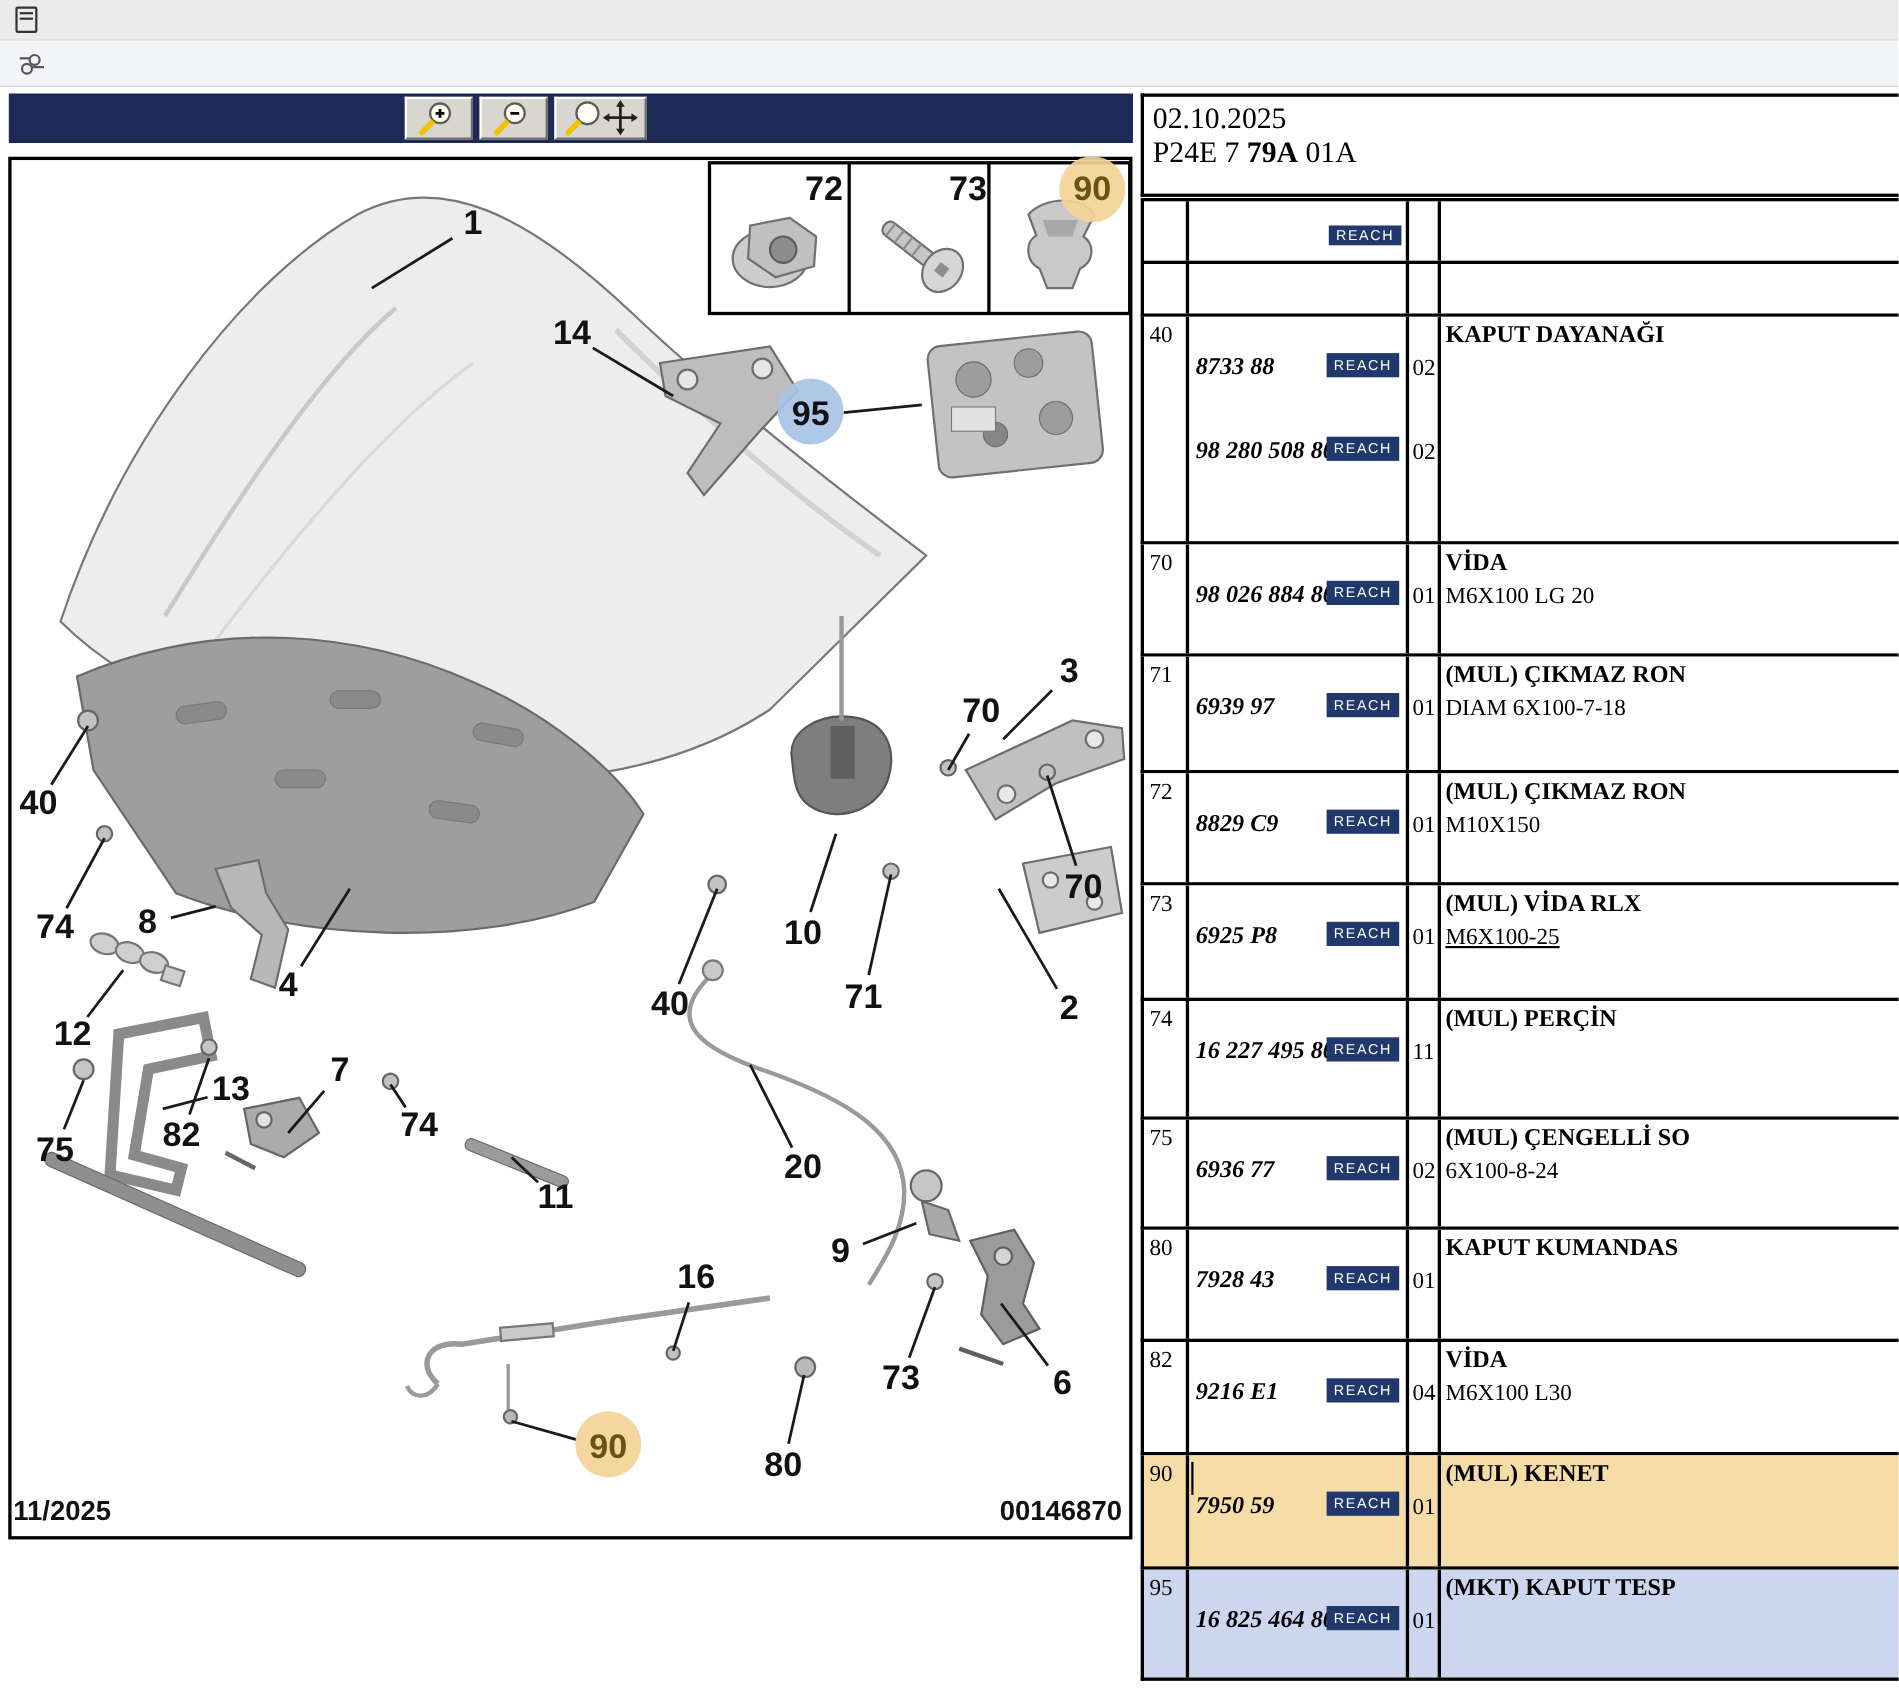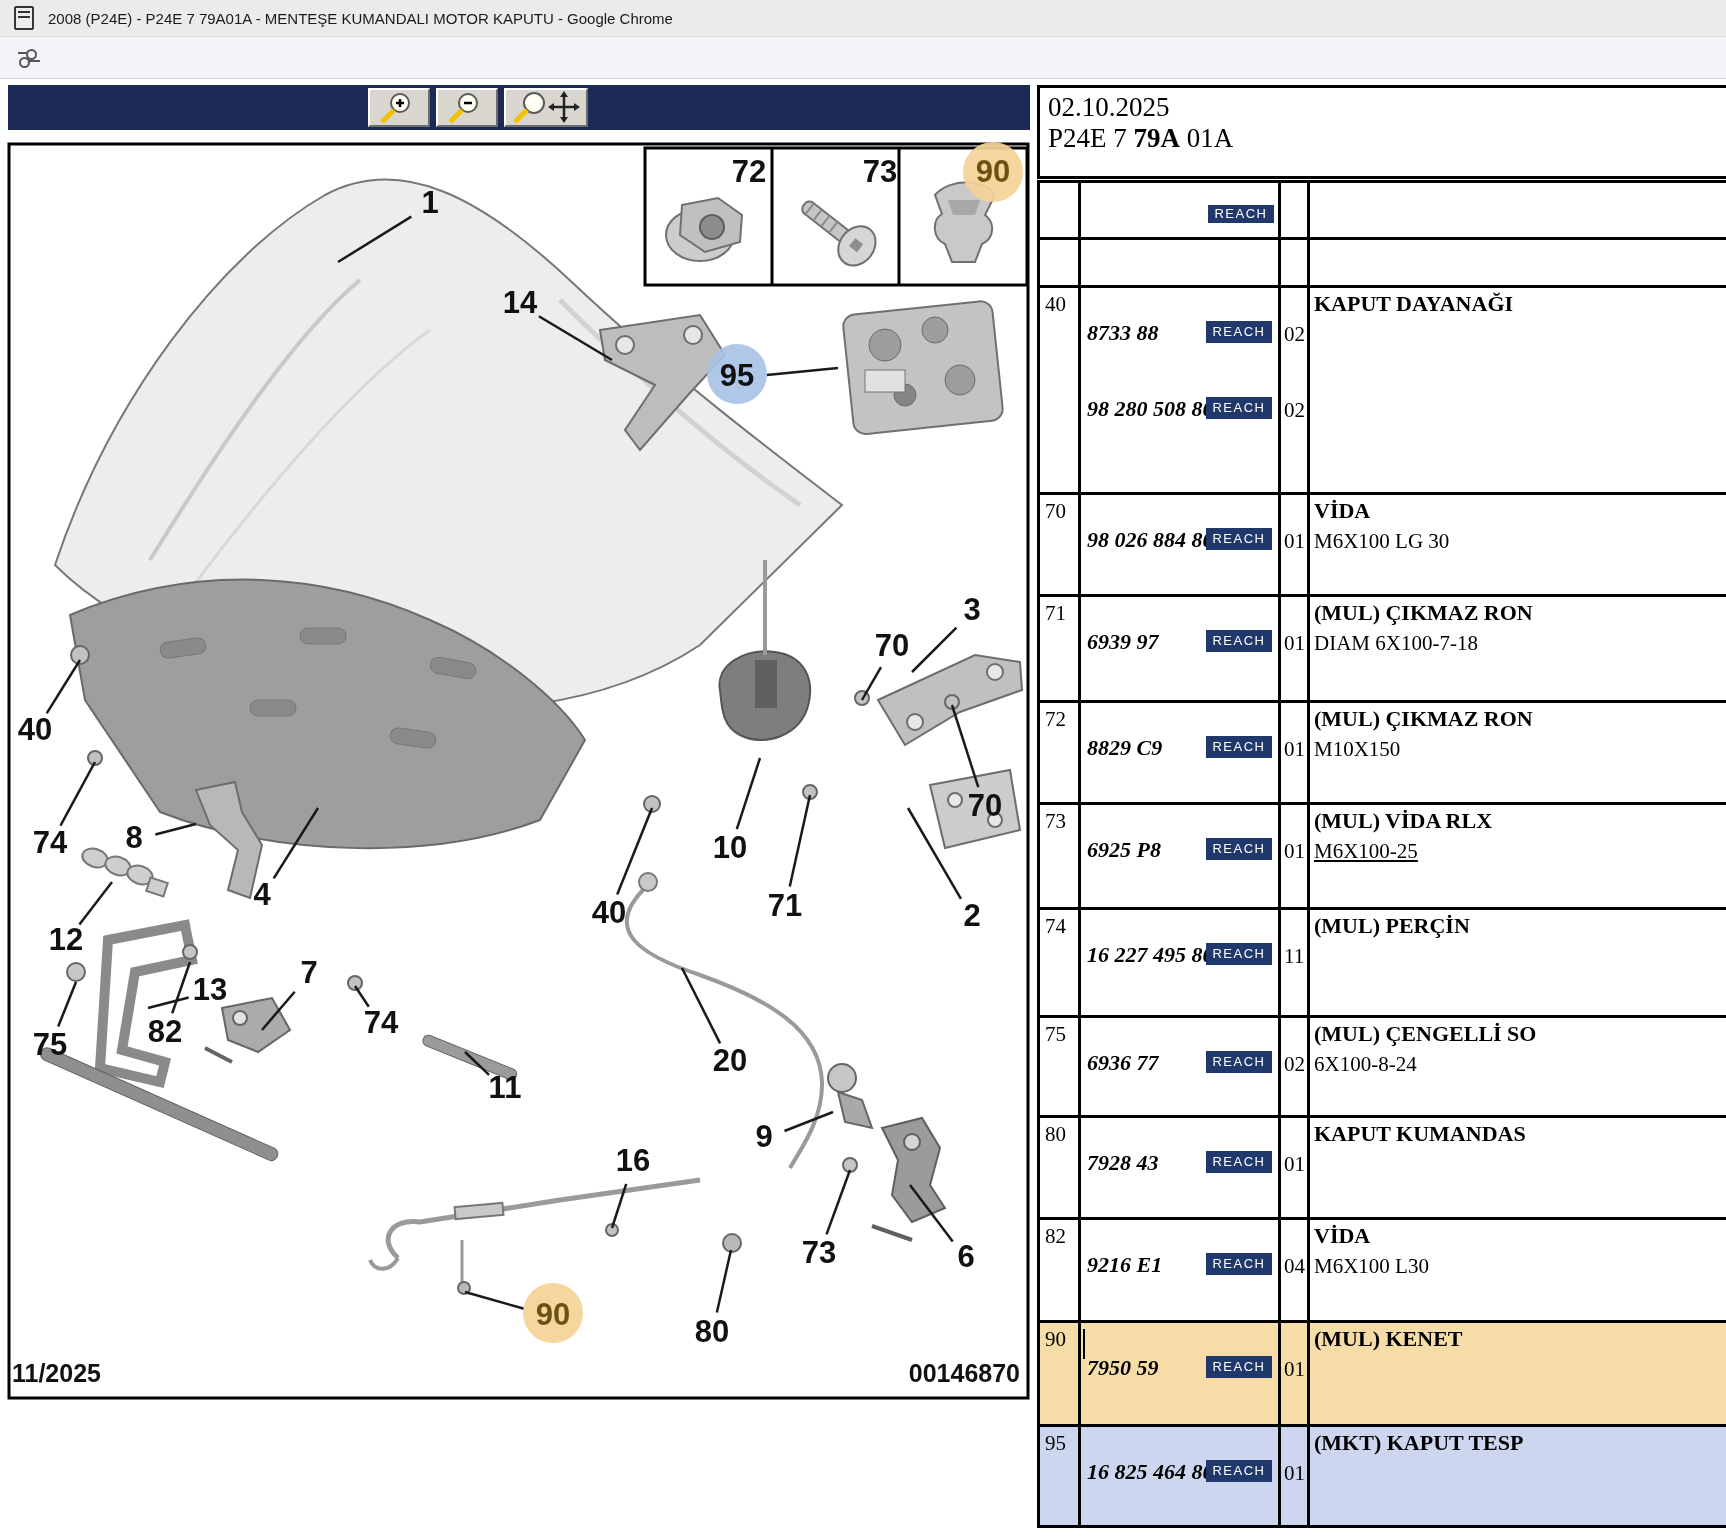--- a/index.html
+++ b/index.html
@@ -48,21 +48,20 @@
   .qline{position:absolute;left:3px;font-size:21px;}
   .d1{font-weight:bold;font-size:22px;white-space:nowrap;}
   .d2{font-size:21px;white-space:nowrap;position:absolute;left:4px;}
   .cursorbar{position:absolute;left:2px;top:6px;width:2px;height:30px;background:#000;}
 </style>
 </head>
 <body>
 
 <div id="titlebar">
   <span class="doc-ico"></span>
-  <span class="t">2008 (P24E) - P24E 7 79A01A - MENTEŞE KUMANDALI MOTOR KAPUTU - Google Chrome</span>
 </div>
 <div id="urlbar">
   <span class="tune-ico">
       <i class="a"></i>
       <i class="b"></i>
     </span>
 </div>
 
 <div id="dtoolbar">
   <div class="zbtn" style="left:360px;width:62px;">
@@ -354,21 +353,21 @@
       <div class="row" style="top: 495px; height: 102px;">
     <div class="c-num">70</div>
     <div class="c-part">
           <div class="pline" style="top: 32px;"><span class="pn">98 026 884 80</span><span class="reach">REACH</span></div>
         </div>
     <div class="c-qty">
           <div class="qline" style="top: 34px;">01</div>
         </div>
     <div class="c-desc">
       <div class="d1">VİDA</div>
-      <div class="d2" style="top: 34px;">M6X100 LG 30</div>
+      <div class="d2" style="top: 34px;">M6X100 LG 20</div>
     </div>
   </div>
       <div class="row" style="top: 597px; height: 106px;">
     <div class="c-num">71</div>
     <div class="c-part">
           <div class="pline" style="top: 32px;"><span class="pn">6939 97</span><span class="reach">REACH</span></div>
         </div>
     <div class="c-qty">
           <div class="qline" style="top: 34px;">01</div>
         </div>

